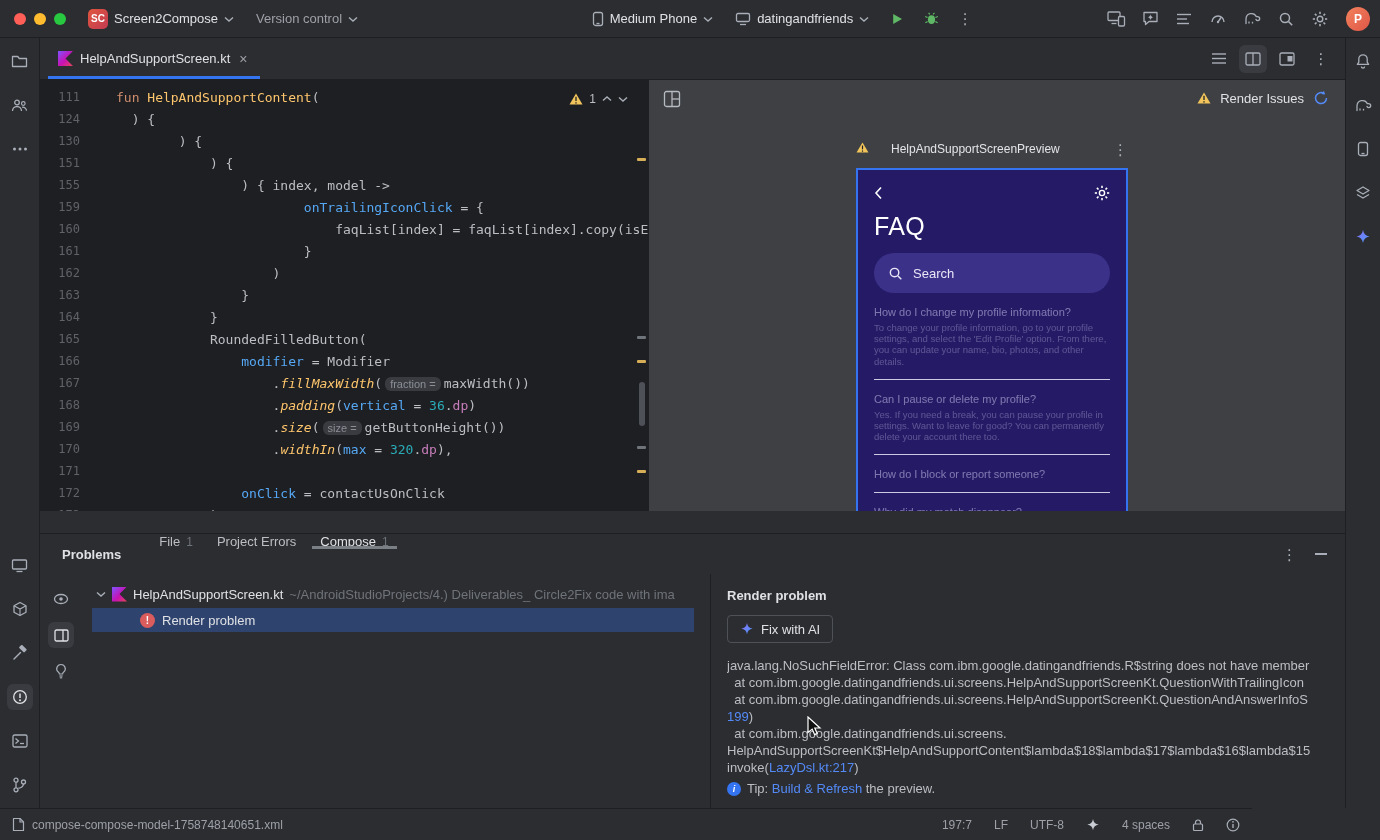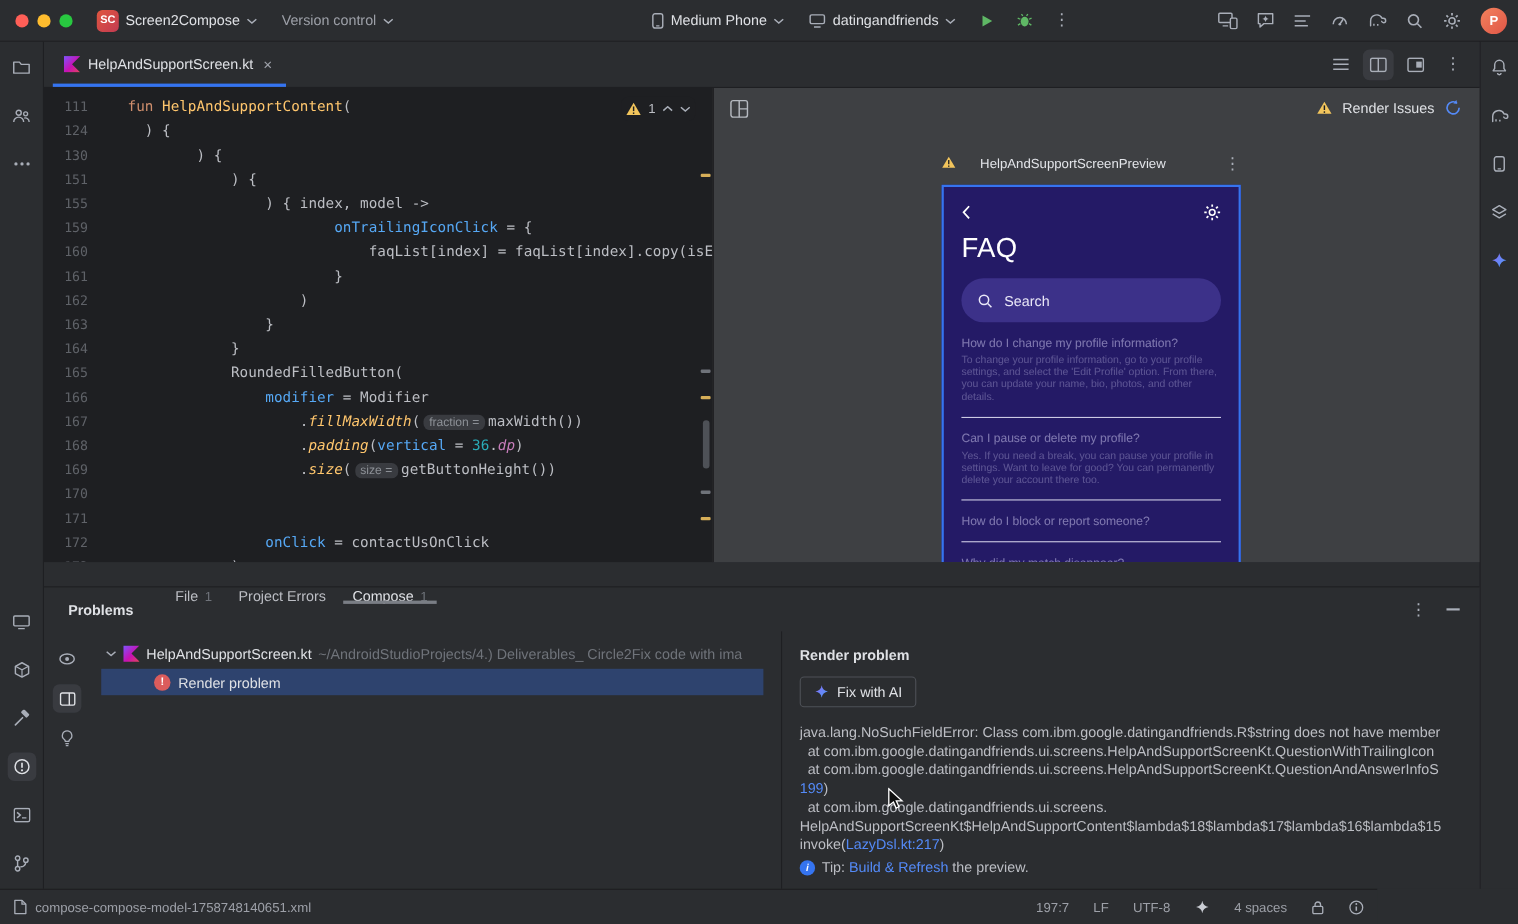--- a/index.html
+++ b/index.html
@@ -44,21 +44,21 @@
   
   .editor{width:608px;height:100%;background:#1e1f22;position:relative;overflow:hidden;padding-top:6px}
   .code-line{height:22px;display:flex;align-items:center}
   .gutter{flex:none;width:40px;text-align:right;color:#5f6268;font:12px "DejaVu Sans Mono","Liberation Mono",monospace}
   .code-text{margin-left:36px;font:13px "DejaVu Sans Mono","Liberation Mono",monospace;white-space:pre;color:#bcbec4;overflow:hidden}
   .tok-kw{color:#cf8e6d}
   .tok-fn{color:#ffc66d}
   .tok-txt{color:#bcbec4}
   .tok-named{color:#56a8f5}
   .tok-num{color:#2aacb8}
-  .tok-dp{color:#c77dbb;font-style:italic}
+  .tok-dp{color:#c77dbb;}
   .tok-ext{color:#ffc66d;font-style:italic}
   .tok-res{color:#2aacb8;text-decoration:underline}
   .tok-hint{background:#393b40;color:#8c9096;border-radius:6px;padding:1px 5px;font-family:"Liberation Sans",sans-serif;font-size:11px;margin:0 3px}
   .inspection{position:absolute;top:8px;right:16px;height:22px;display:flex;align-items:center;gap:6px;background:#1e1f22;border-radius:6px;padding:0 4px}
   .inspection .cnt{color:#bcbec4;font-size:12px}
   .stripe-mark{position:absolute;right:2px;width:9px;height:3px;border-radius:1px}
   .mark-y{background:#d6ae58}.mark-g{background:#6f737a}
   .scroll-thumb{position:absolute;right:3px;top:302px;width:6px;height:44px;border-radius:3px;background:#4e5157}
 
   
@@ -448,20 +448,21 @@
             <div class="code-line">
               <span class="gutter">168</span>
               <pre class="code-text">                    <span class="tok-txt">.</span><span class="tok-ext">padding</span><span class="tok-txt">(</span><span class="tok-named">vertical</span><span class="tok-txt"> = </span><span class="tok-num">36</span><span class="tok-txt">.</span><span class="tok-dp">dp</span><span class="tok-txt">)</span></pre>
             </div>
             <div class="code-line">
               <span class="gutter">169</span>
               <pre class="code-text">                    <span class="tok-txt">.</span><span class="tok-ext">size</span><span class="tok-txt">(</span><span class="tok-hint">size =</span><span class="tok-txt">getButtonHeight())</span></pre>
             </div>
             <div class="code-line">
               <span class="gutter">170</span>
+              <pre class="code-text">                    <span class="tok-txt">.</span><span class="tok-ext">widthIn</span><span class="tok-txt">(</span><span class="tok-named">max</span><span class="tok-txt"> = </span><span class="tok-num">320</span><span class="tok-txt">.</span><span class="tok-dp">dp</span><span class="tok-txt">),</span></pre>
             </div>
             <div class="code-line">
               <span class="gutter">171</span>
             </div>
             <div class="code-line">
               <span class="gutter">172</span>
               <pre class="code-text">                <span class="tok-named">onClick</span><span class="tok-txt"> = contactUsOnClick</span></pre>
             </div>
             <div class="code-line">
               <span class="gutter">173</span>

